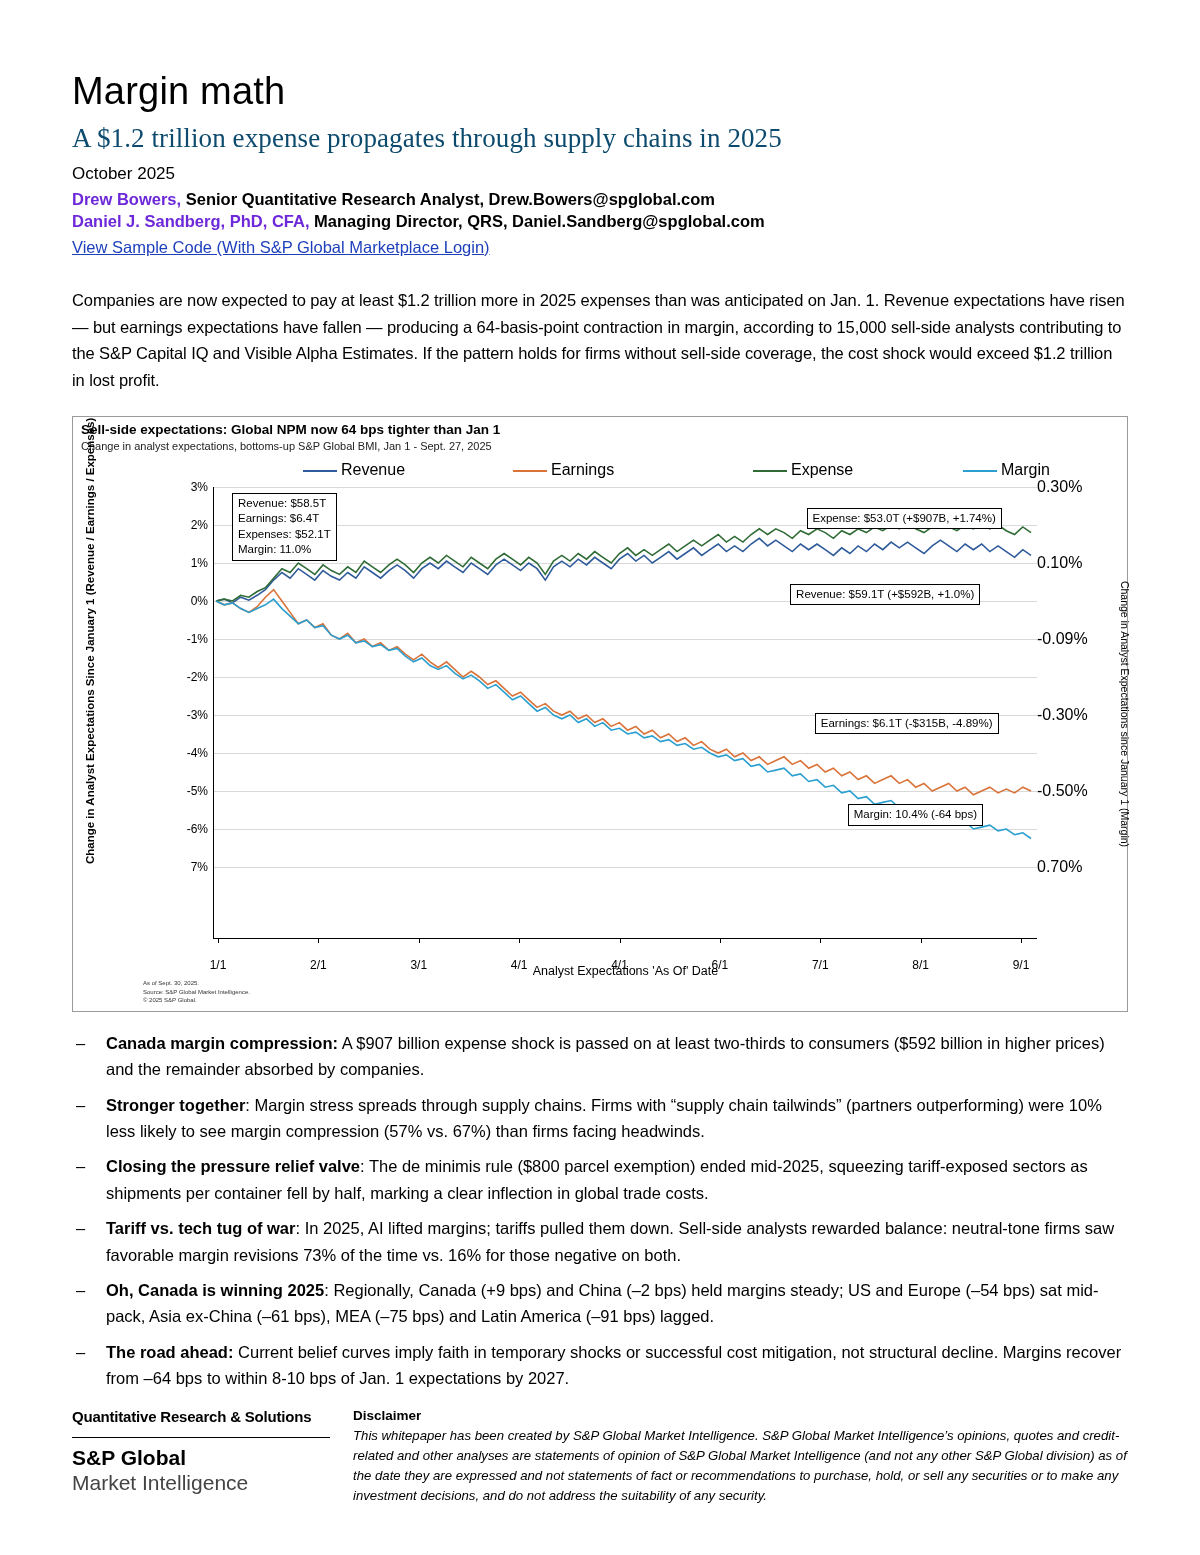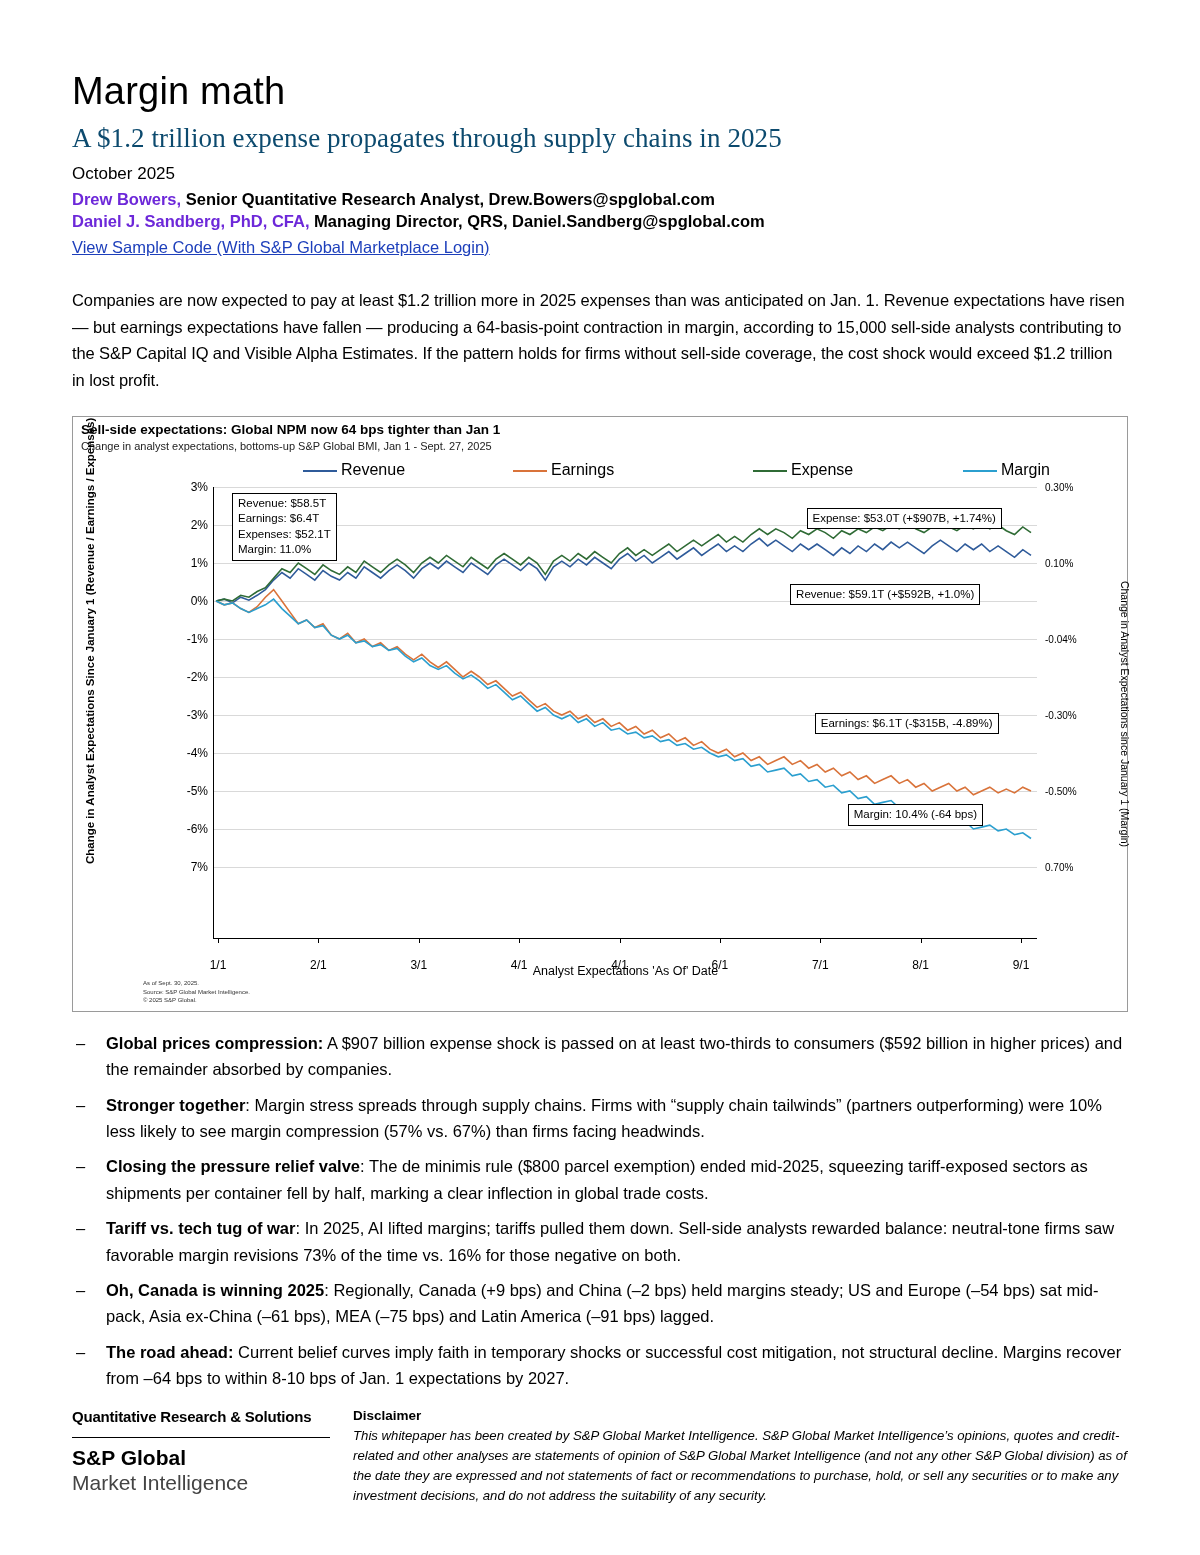--- a/index.html
+++ b/index.html
@@ -145,22 +145,21 @@
     position: absolute;
     right: 100%;
     margin-right: 6px;
     font-size: 12px;
     transform: translateY(-50%);
     white-space: nowrap;
   }
   .ytick-r {
     position: absolute;
     left: 100%;
-    margin-left: 8px;
-    font-size: 10px;
+    font-size: 16px;
     transform: translateY(-50%);
     white-space: nowrap;
   }
   .gridline {
     position: absolute;
     left: 0;
     right: 0;
     border-top: 1px solid #d9d9d9;
   }
   .xtick {
@@ -337,21 +336,21 @@
         <div class="gridline" style="top: 266px;"></div>
         <div class="ytick" style="top: 266px;">-4%</div>
         <div class="gridline" style="top: 304px;"></div>
         <div class="ytick" style="top: 304px;">-5%</div>
         <div class="gridline" style="top: 342px;"></div>
         <div class="ytick" style="top: 342px;">-6%</div>
         <div class="gridline" style="top: 380px;"></div>
         <div class="ytick" style="top: 380px;">7%</div>
         <div class="ytick-r" style="top: 0px;">0.30%</div>
         <div class="ytick-r" style="top: 76px;">0.10%</div>
-        <div class="ytick-r" style="top: 152px;">-0.04%</div>
+        <div class="ytick-r" style="top: 152px;">-0.09%</div>
         <div class="ytick-r" style="top: 228px;">-0.30%</div>
         <div class="ytick-r" style="top: 304px;">-0.50%</div>
         <div class="ytick-r" style="top: 380px;">0.70%</div>
         <div class="xtickmark" style="left: 4px;"></div>
         <div class="xtick" style="left: 4px;">1/1</div>
         <div class="xtickmark" style="left: 104.375px;"></div>
         <div class="xtick" style="left: 104.375px;">2/1</div>
         <div class="xtickmark" style="left: 204.75px;"></div>
         <div class="xtick" style="left: 204.75px;">3/1</div>
         <div class="xtickmark" style="left: 305.125px;"></div>
@@ -388,21 +387,21 @@
       <div>As of Sept. 30, 2025.</div>
       <div>Source: S&amp;P Global Market Intelligence.</div>
       <div>© 2025 S&amp;P Global.</div>
     </div>
   </div>
 
   
   <div class="bullets">
     <div class="bullet">
       <span class="dash">–</span>
-      <span class="btext"><span class="blabel">Global prices compression:</span><span> A $907 billion expense shock is passed on at least two-thirds to consumers ($592 billion in higher prices) and the remainder absorbed by companies.</span></span>
+      <span class="btext"><span class="blabel">Canada margin compression:</span><span> A $907 billion expense shock is passed on at least two-thirds to consumers ($592 billion in higher prices) and the remainder absorbed by companies.</span></span>
     </div>
     <div class="bullet">
       <span class="dash">–</span>
       <span class="btext"><span class="blabel">Stronger together</span><span>: Margin stress spreads through supply chains. Firms with “supply chain tailwinds” (partners outperforming) were 10% less likely to see margin compression (57% vs. 67%) than firms facing headwinds.</span></span>
     </div>
     <div class="bullet">
       <span class="dash">–</span>
       <span class="btext"><span class="blabel">Closing the pressure relief valve</span><span>: The de minimis rule ($800 parcel exemption) ended mid-2025, squeezing tariff-exposed sectors as shipments per container fell by half, marking a clear inflection in global trade costs.</span></span>
     </div>
     <div class="bullet">

